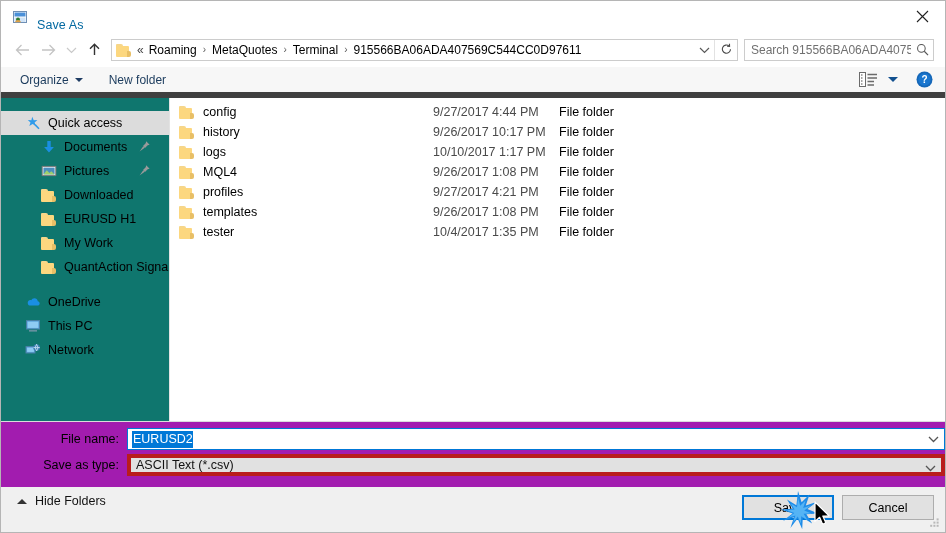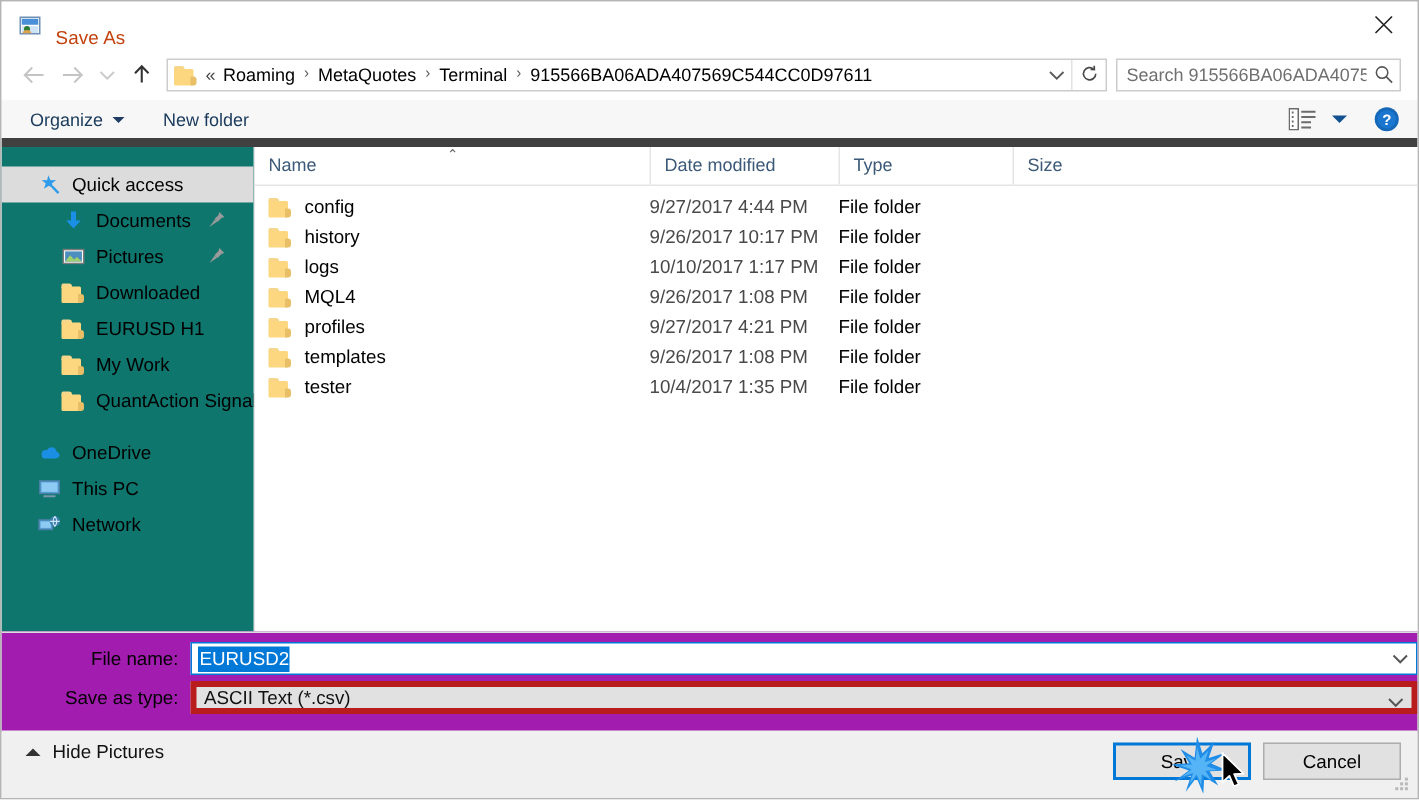--- a/index.html
+++ b/index.html
@@ -35,21 +35,21 @@
   }
   .title-icon {
     width: 16px; height: 16px;
     margin-left: 11px;
     position: relative;
     flex: 0 0 auto;
   }
   .title-text {
     margin-left: 9px;
     font-size: 12.5px;
-    color: #c2410c;
+    color: #0369a1;
     letter-spacing: .1px;
     margin-top: 16px;
   }
   .close-btn {
     position: absolute;
     right: 0; top: 0;
     width: 46px; height: 30px;
     display: flex; align-items: center; justify-content: center;
     cursor: default;
   }
@@ -700,29 +700,20 @@
             <rect x="2.1" y="5.7" width="6.8" height="4.2" fill="#8ecbf3"></rect>
             <circle cx="11.6" cy="5.6" r="3.4" fill="#3c7fb1"></circle>
             <path d="M8.4 5.6 h6.4 M11.6 2.3 a5 5 0 0 1 0 6.6 a5 5 0 0 1 0 -6.6" stroke="#cfe6f7" stroke-width=".8" fill="none"></path>
           </svg>
         </span>
         <span>Network</span>
       </div>
     </div>
 
     <div class="filelist">
-      <div class="col-head">
-        <div class="ch c-name">
-          <span>Name</span>
-          <span class="sort-mark">⌃</span>
-        </div>
-        <div class="ch c-date">Date modified</div>
-        <div class="ch c-type">Type</div>
-        <div class="ch c-size">Size</div>
-      </div>
 
       <div class="rows">
         <div class="frow">
           <div class="fname">
             <span class="ico">
                 <div class="folder">
                   <div class="tab"></div>
                   <div class="body"></div>
                   <div class="flap"></div>
                 </div>
@@ -848,21 +839,21 @@
             <path d="M1 2 L5.5 6.5 L10 2" stroke="#555" stroke-width="1.3" fill="none"></path>
           </svg>
         </span>
       </div>
     </div>
   </div>
 
   <div class="footer">
     <div class="hide-folders">
       <span class="hf-caret"></span>
-      <span>Hide Pictures</span>
+      <span>Hide Folders</span>
     </div>
   </div>
 
   <div class="btn save">
     <span>Save</span>
   </div>
   <div class="btn cancel">
     <span>Cancel</span>
   </div>
 

